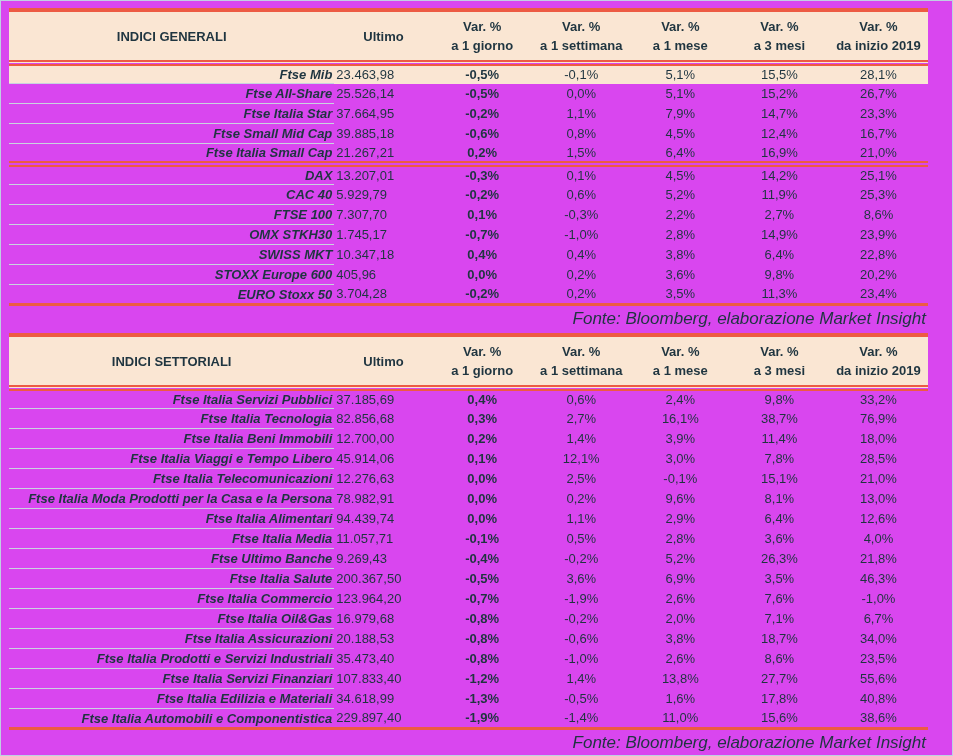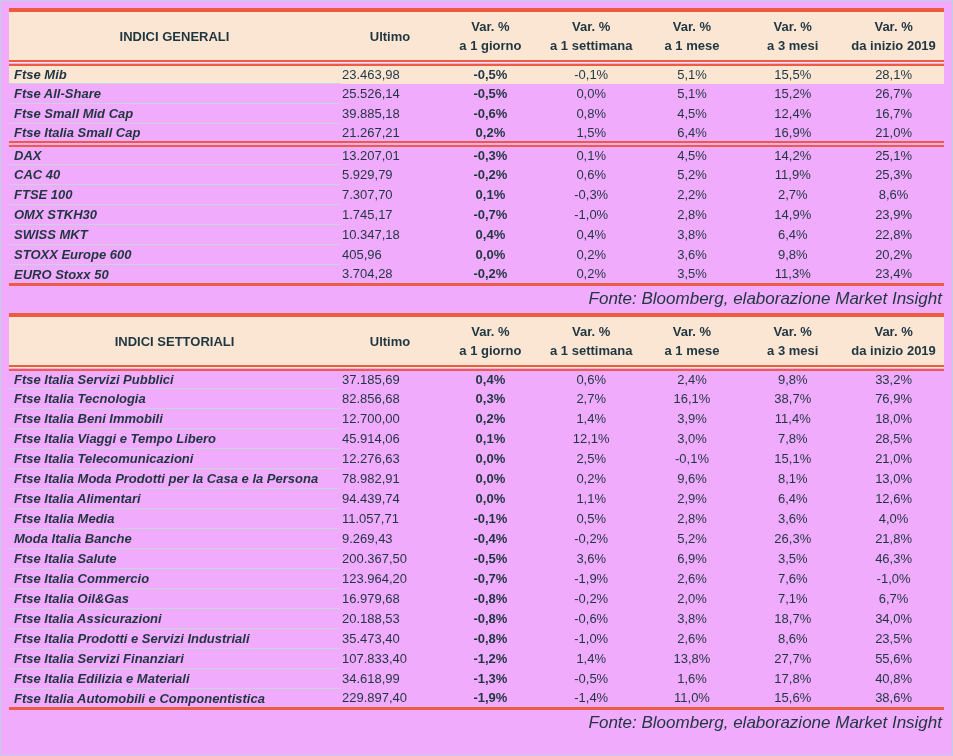--- a/index.html
+++ b/index.html
@@ -5,22 +5,22 @@
   * { box-sizing: border-box; margin: 0; padding: 0; }
   html, body { background: #ffffff; }
   body {
     width: 953px; height: 756px;
     font-family: "Liberation Sans", sans-serif;
     color: #1F3540;
   }
   .page {
     width: 953px; height: 756px;
     border: 1px solid #BFCFE2;
-    background: #f0abfc;
-    padding: 7px 8px 0 8px;
+    background: #d946ef;
+    padding: 7px 24px 0 8px;
     overflow: hidden;
   }
   table.idx {
     width: 100%;
     border-collapse: collapse;
     table-layout: fixed;
     border-top: 4px solid #ED5B43;
     border-bottom: 3px solid #ED5B43;
   }
   col.c-name { width: 35.4%; }
@@ -41,21 +41,21 @@
     font-size: 13px;
     height: 20px;
     padding: 1px 2px;
     vertical-align: middle;
     white-space: nowrap;
     overflow: hidden;
   }
   td.name {
     font-weight: bold;
     font-style: italic;
-    text-align: left;
+    text-align: right;
     padding-left: 5px;
     border-bottom: 1px solid #C9D3DF;
   }
   tbody tr:last-child td.name { border-bottom: none; font-style: italic; }
   td.ultimo { padding-right: 26px; }
   td.var { text-align: center; }
   td.v0 { font-weight: bold; }
   tr.hl td { background: #FAE6D3; }
   tr.group-end td { border-bottom: 6px double #ED5B43; }
   .fonte {
@@ -120,20 +120,29 @@
         <tr>
           <td class="name">Ftse All-Share</td>
           <td class="ultimo">25.526,14</td>
           <td class="var v0">-0,5%</td>
           <td class="var v1">0,0%</td>
           <td class="var v2">5,1%</td>
           <td class="var v3">15,2%</td>
           <td class="var v4">26,7%</td>
         </tr>
         <tr>
+          <td class="name">Ftse Italia Star</td>
+          <td class="ultimo">37.664,95</td>
+          <td class="var v0">-0,2%</td>
+          <td class="var v1">1,1%</td>
+          <td class="var v2">7,9%</td>
+          <td class="var v3">14,7%</td>
+          <td class="var v4">23,3%</td>
+        </tr>
+        <tr>
           <td class="name">Ftse Small Mid Cap</td>
           <td class="ultimo">39.885,18</td>
           <td class="var v0">-0,6%</td>
           <td class="var v1">0,8%</td>
           <td class="var v2">4,5%</td>
           <td class="var v3">12,4%</td>
           <td class="var v4">16,7%</td>
         </tr>
         <tr class="group-end">
           <td class="name">Ftse Italia Small Cap</td>
@@ -314,21 +323,21 @@
         <tr>
           <td class="name">Ftse Italia Media</td>
           <td class="ultimo">11.057,71</td>
           <td class="var v0">-0,1%</td>
           <td class="var v1">0,5%</td>
           <td class="var v2">2,8%</td>
           <td class="var v3">3,6%</td>
           <td class="var v4">4,0%</td>
         </tr>
         <tr>
-          <td class="name">Moda Italia Banche</td>
+          <td class="name">Ftse Ultimo Banche</td>
           <td class="ultimo">9.269,43</td>
           <td class="var v0">-0,4%</td>
           <td class="var v1">-0,2%</td>
           <td class="var v2">5,2%</td>
           <td class="var v3">26,3%</td>
           <td class="var v4">21,8%</td>
         </tr>
         <tr>
           <td class="name">Ftse Italia Salute</td>
           <td class="ultimo">200.367,50</td>

